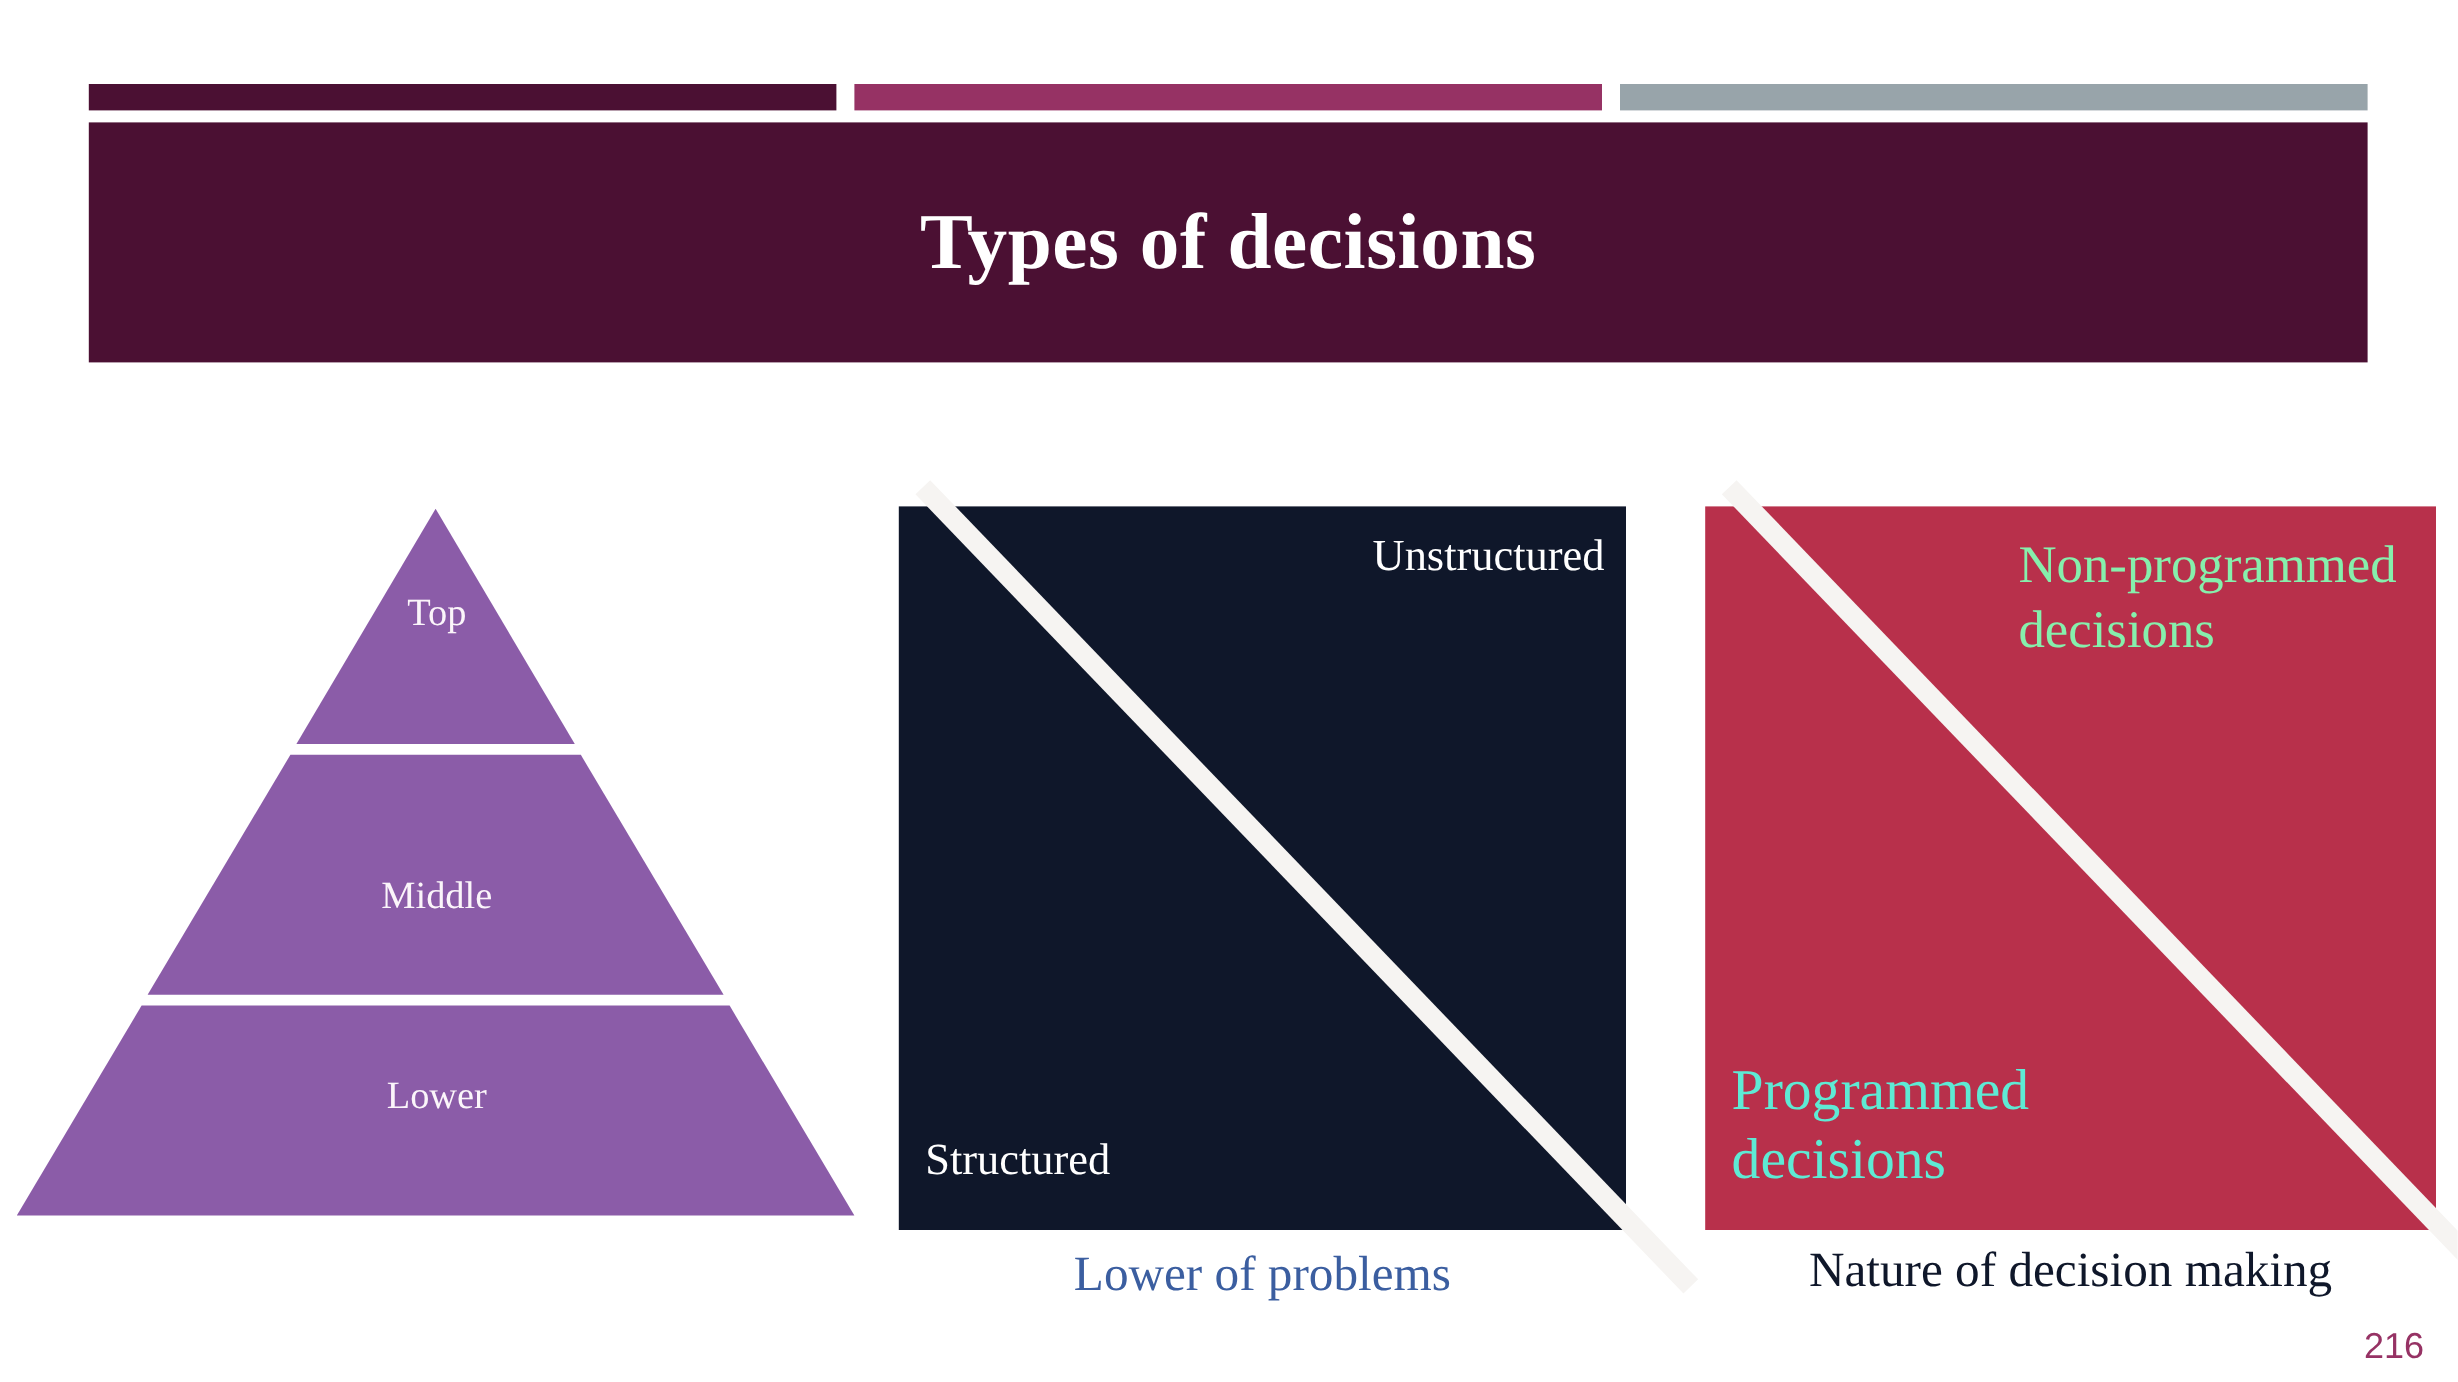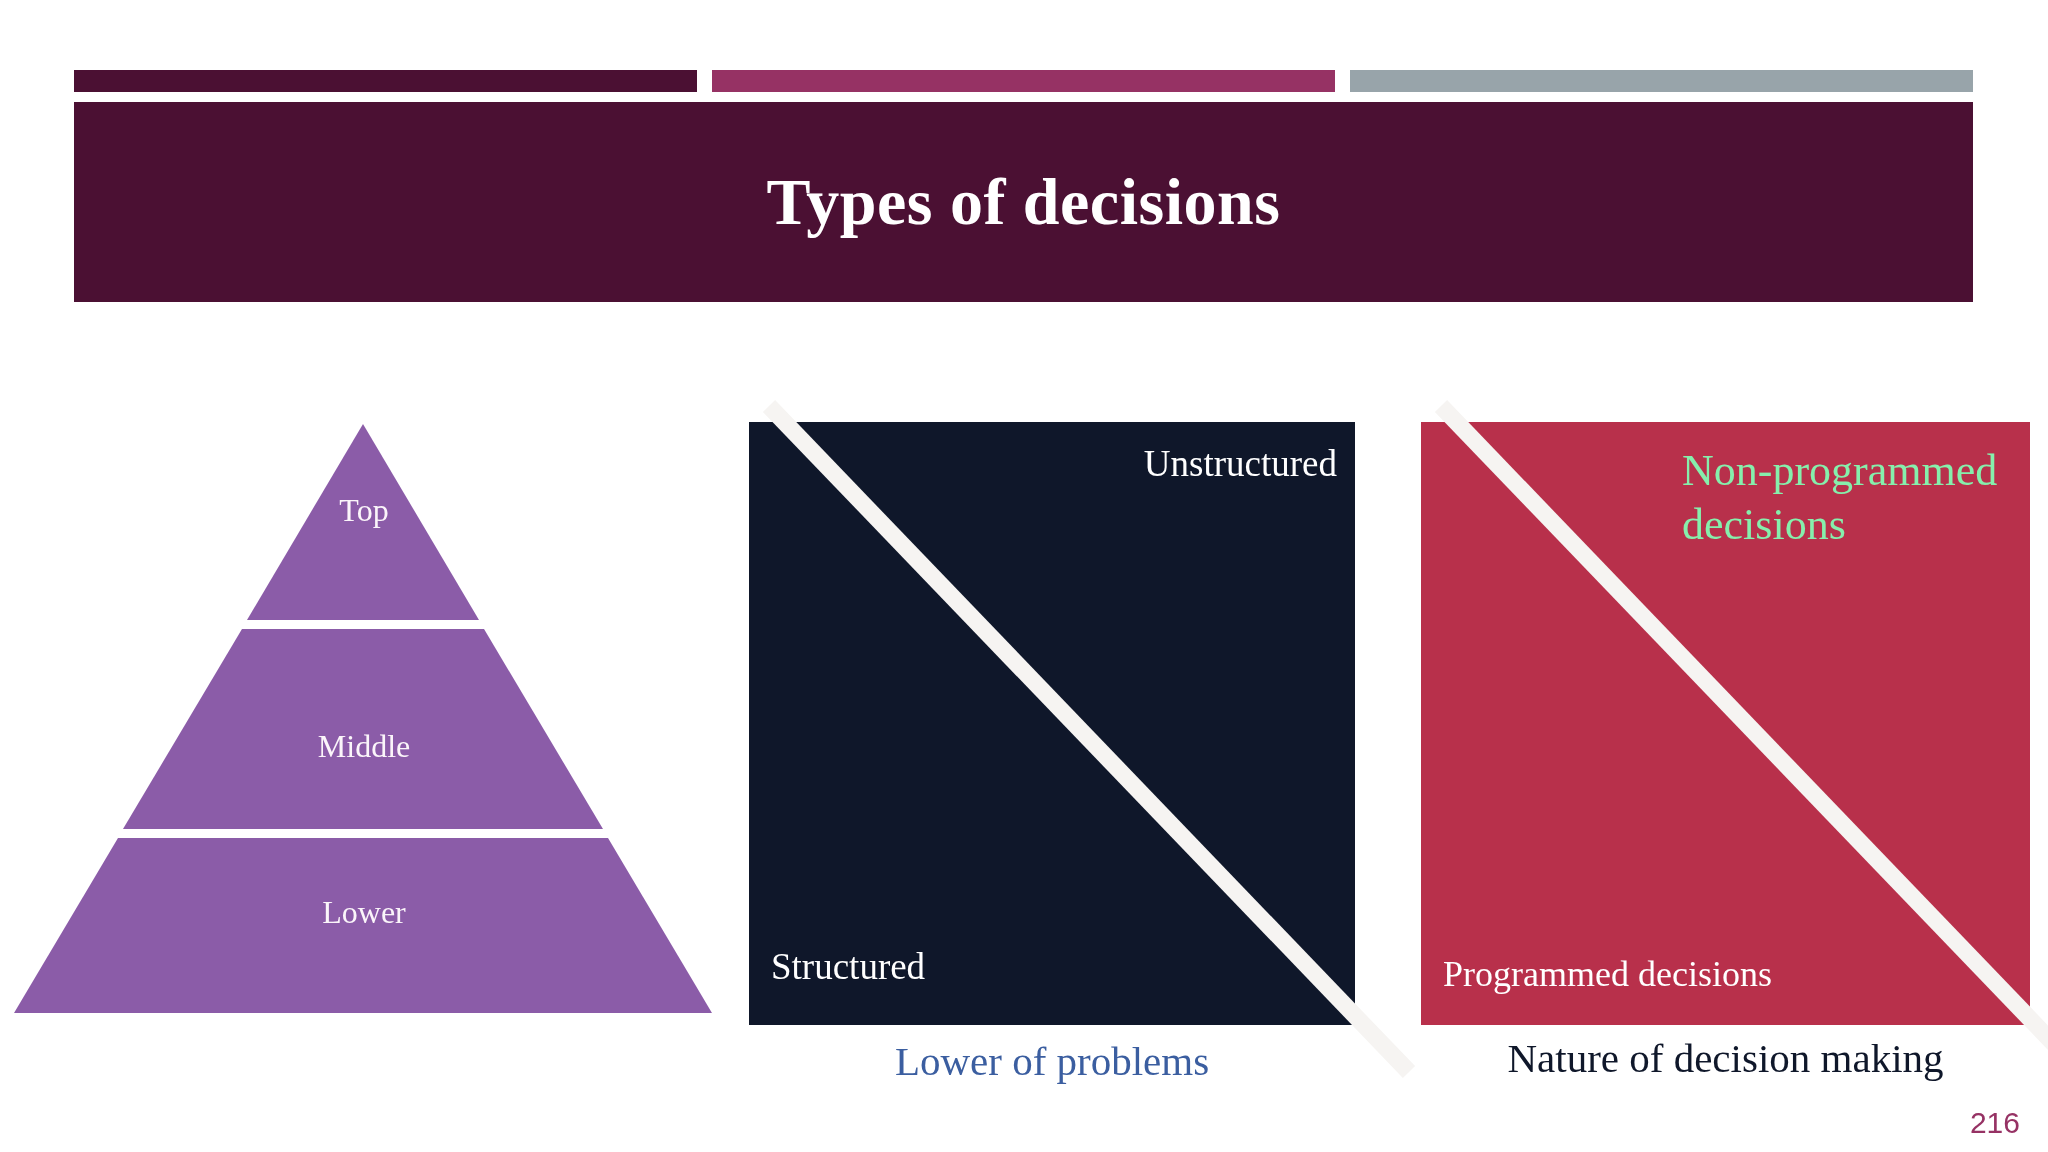--- a/index.html
+++ b/index.html
@@ -147,22 +147,22 @@
     font-size: 44px;
     text-align: left;
     width: 330px;
     font-family: "Liberation Serif", "DejaVu Serif", serif;
     line-height: 1.22;
   }
   .red-label-bl {
     position: absolute;
     left: 22px;
     bottom: 28px;
-    color: #ffffff;
-    font-size: 36px;
+    color: #5eead4;
+    font-size: 48px;
     text-align: left;
     width: 330px;
     font-family: "Liberation Serif", "DejaVu Serif", serif;
     line-height: 1.22;
   }
 
   
   .caption {
     position: absolute;
     font-size: 41px;

